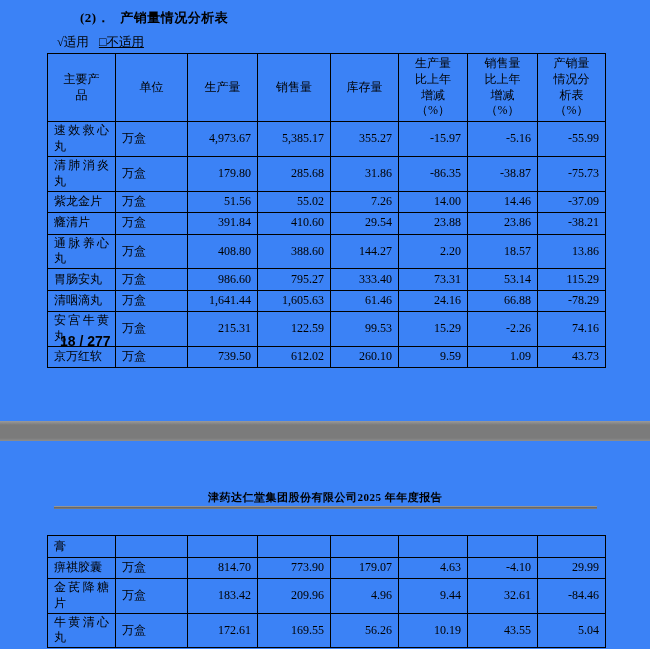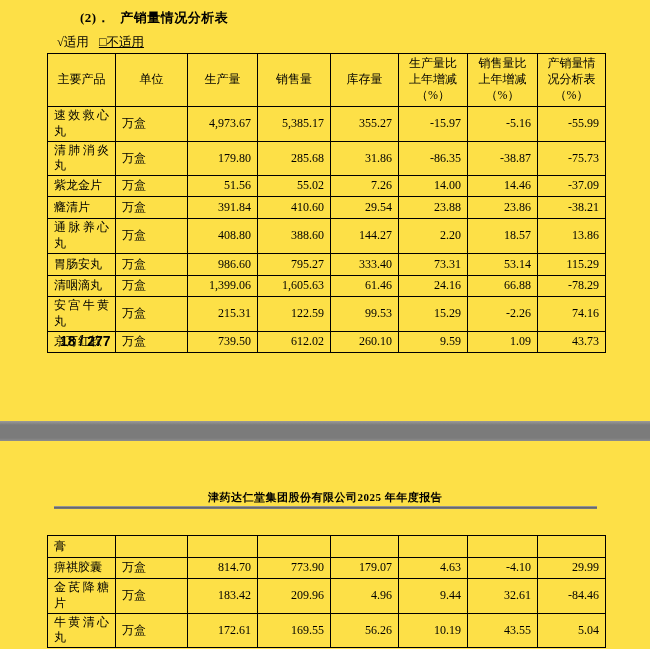--- a/index.html
+++ b/index.html
@@ -6,21 +6,21 @@
     margin: 0;
     padding: 0;
     background: #ffffff;
     font-family: "Liberation Serif", serif;
     color: #000000;
   }
   #stage {
     position: relative;
     width: 650px;
     height: 649px;
-    background: #fde047;
+    background: #3b82f6;
     overflow: hidden;
   }
   .section-title {
     position: absolute;
     top: 9px;
     left: 80px;
     font-size: 13px;
     font-weight: bold;
     letter-spacing: 0.5px;
     white-space: nowrap;
@@ -47,21 +47,21 @@
   #table1 { top: 53px; }
   #table2 { top: 535px; }
   table.report td, table.report th {
     border: 1px solid #000;
     padding: 1px 6px;
     vertical-align: middle;
     font-weight: normal;
     overflow: hidden;
     line-height: 1.32;
   }
-  table.report th { text-align: center; padding: 2px 9px; }
+  table.report th { text-align: center; padding: 2px 15px; }
   td.c-name {
     text-align: justify;
     text-justify: inter-ideograph;
     text-align-last: left;
     padding-left: 6px;
     padding-right: 6px;
   }
   td.c-unit { text-align: left; padding-left: 7px; }
   td.c-num  { text-align: right; padding-right: 8px; font-family: "Liberation Serif", serif; }
   tr.rh { height: 53px; }
@@ -197,21 +197,21 @@
         <td class="c-num">986.60</td>
         <td class="c-num">795.27</td>
         <td class="c-num">333.40</td>
         <td class="c-num">73.31</td>
         <td class="c-num">53.14</td>
         <td class="c-num">115.29</td>
       </tr>
       <tr class="r1">
         <td class="c-name">清咽滴丸</td>
         <td class="c-unit">万盒</td>
-        <td class="c-num">1,399.06</td>
+        <td class="c-num">1,641.44</td>
         <td class="c-num">1,605.63</td>
         <td class="c-num">61.46</td>
         <td class="c-num">24.16</td>
         <td class="c-num">66.88</td>
         <td class="c-num">-78.29</td>
       </tr>
       <tr class="r2">
         <td class="c-name">安宫牛黄丸</td>
         <td class="c-unit">万盒</td>
         <td class="c-num">215.31</td>

